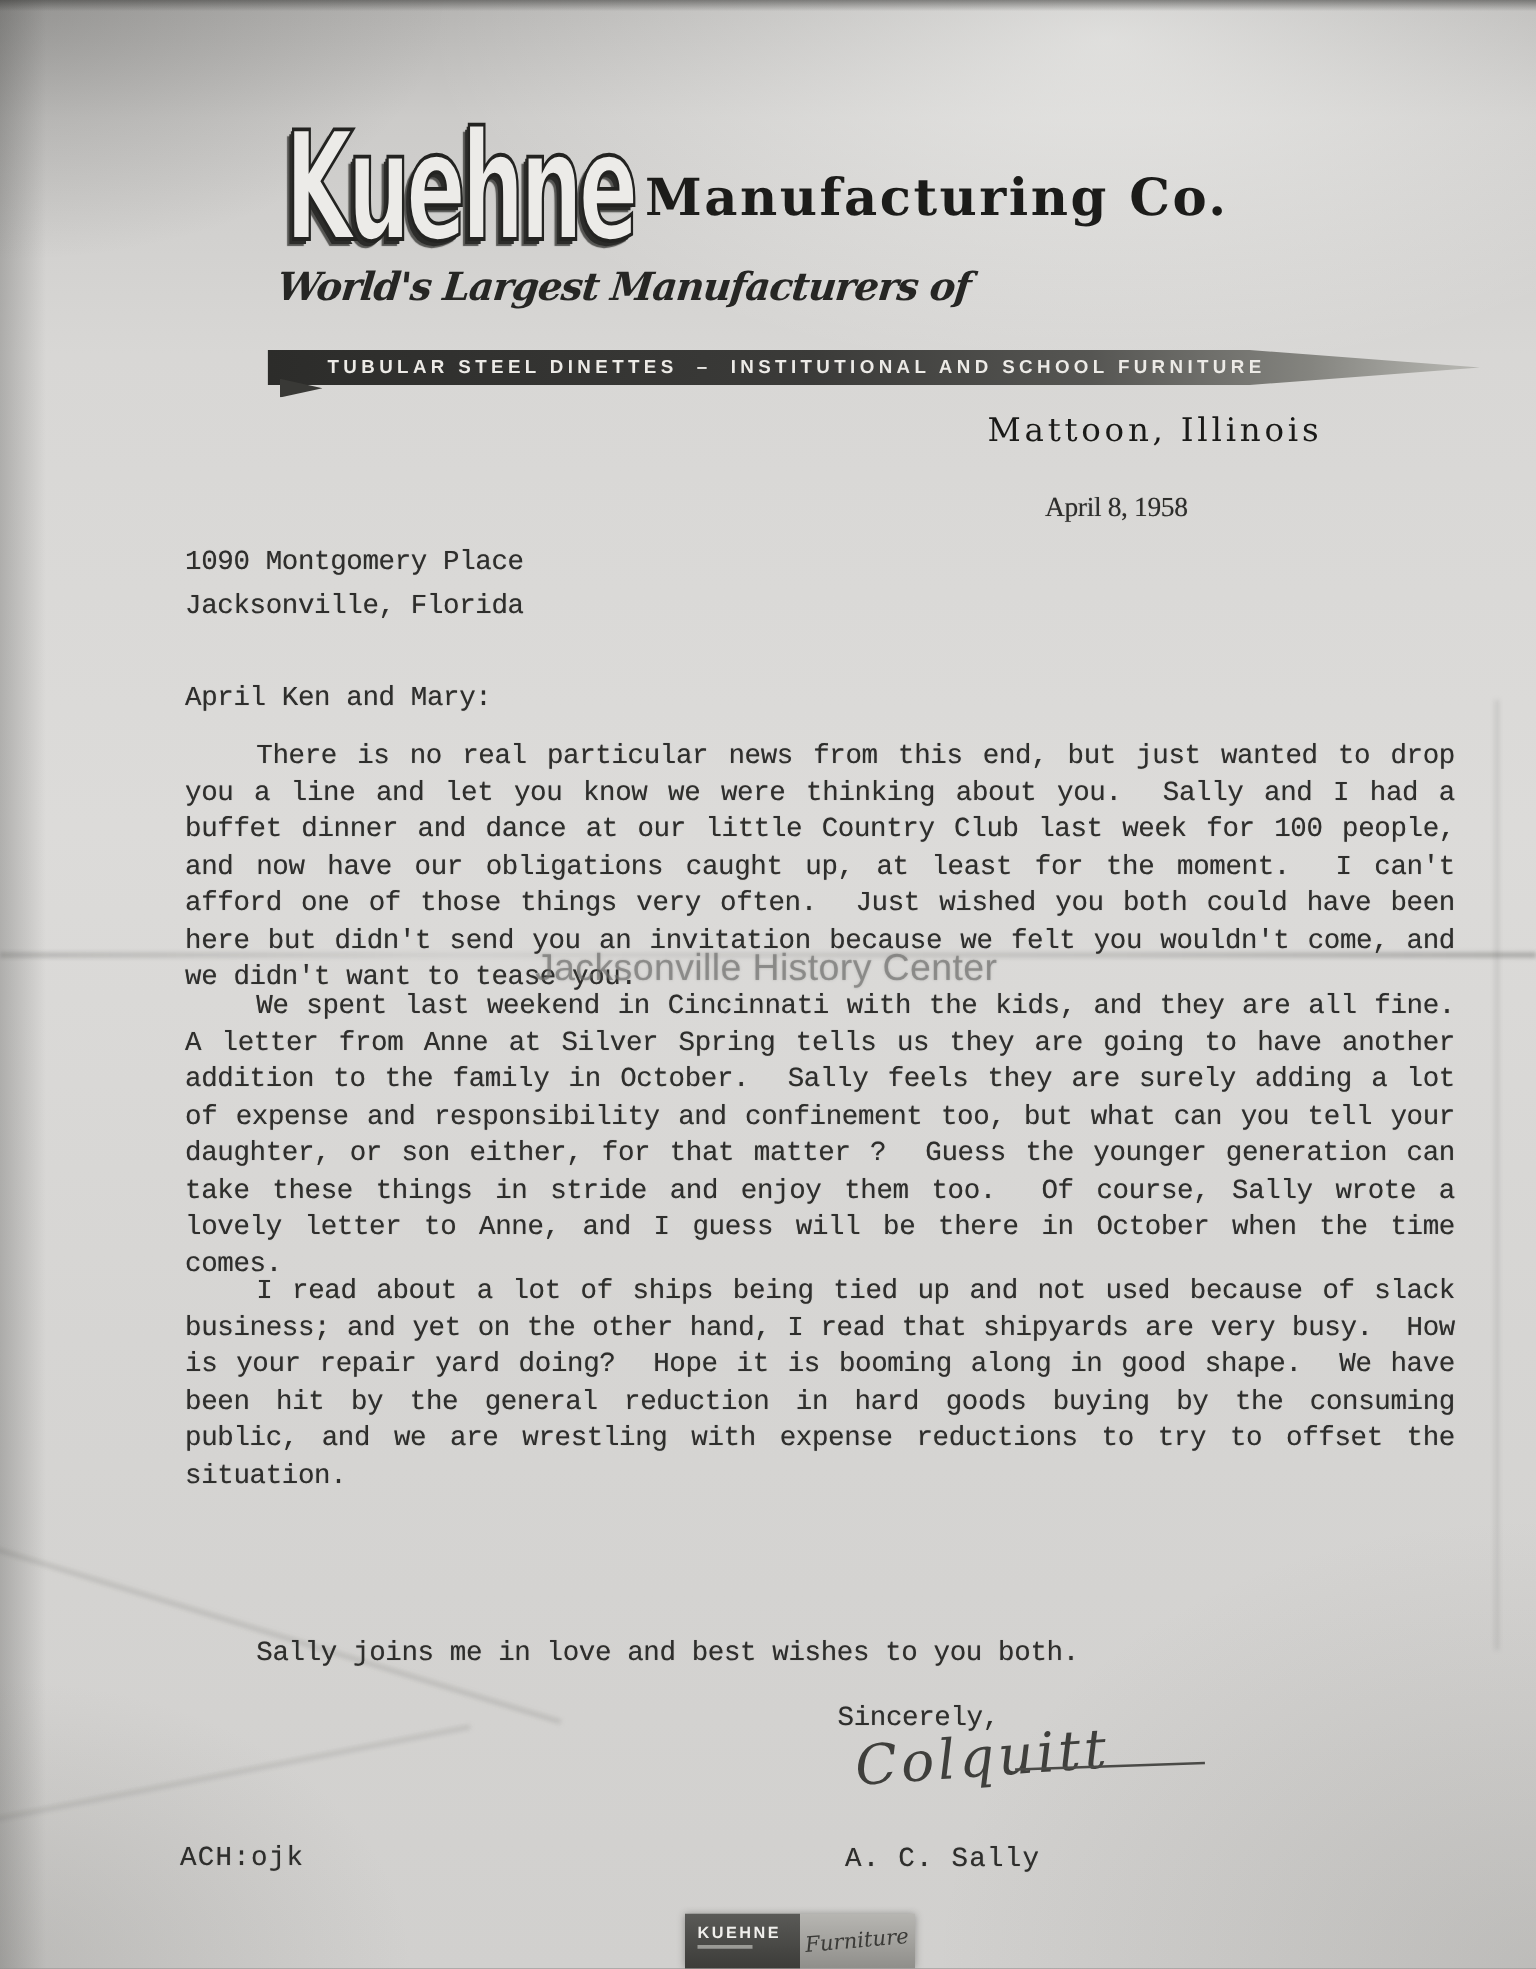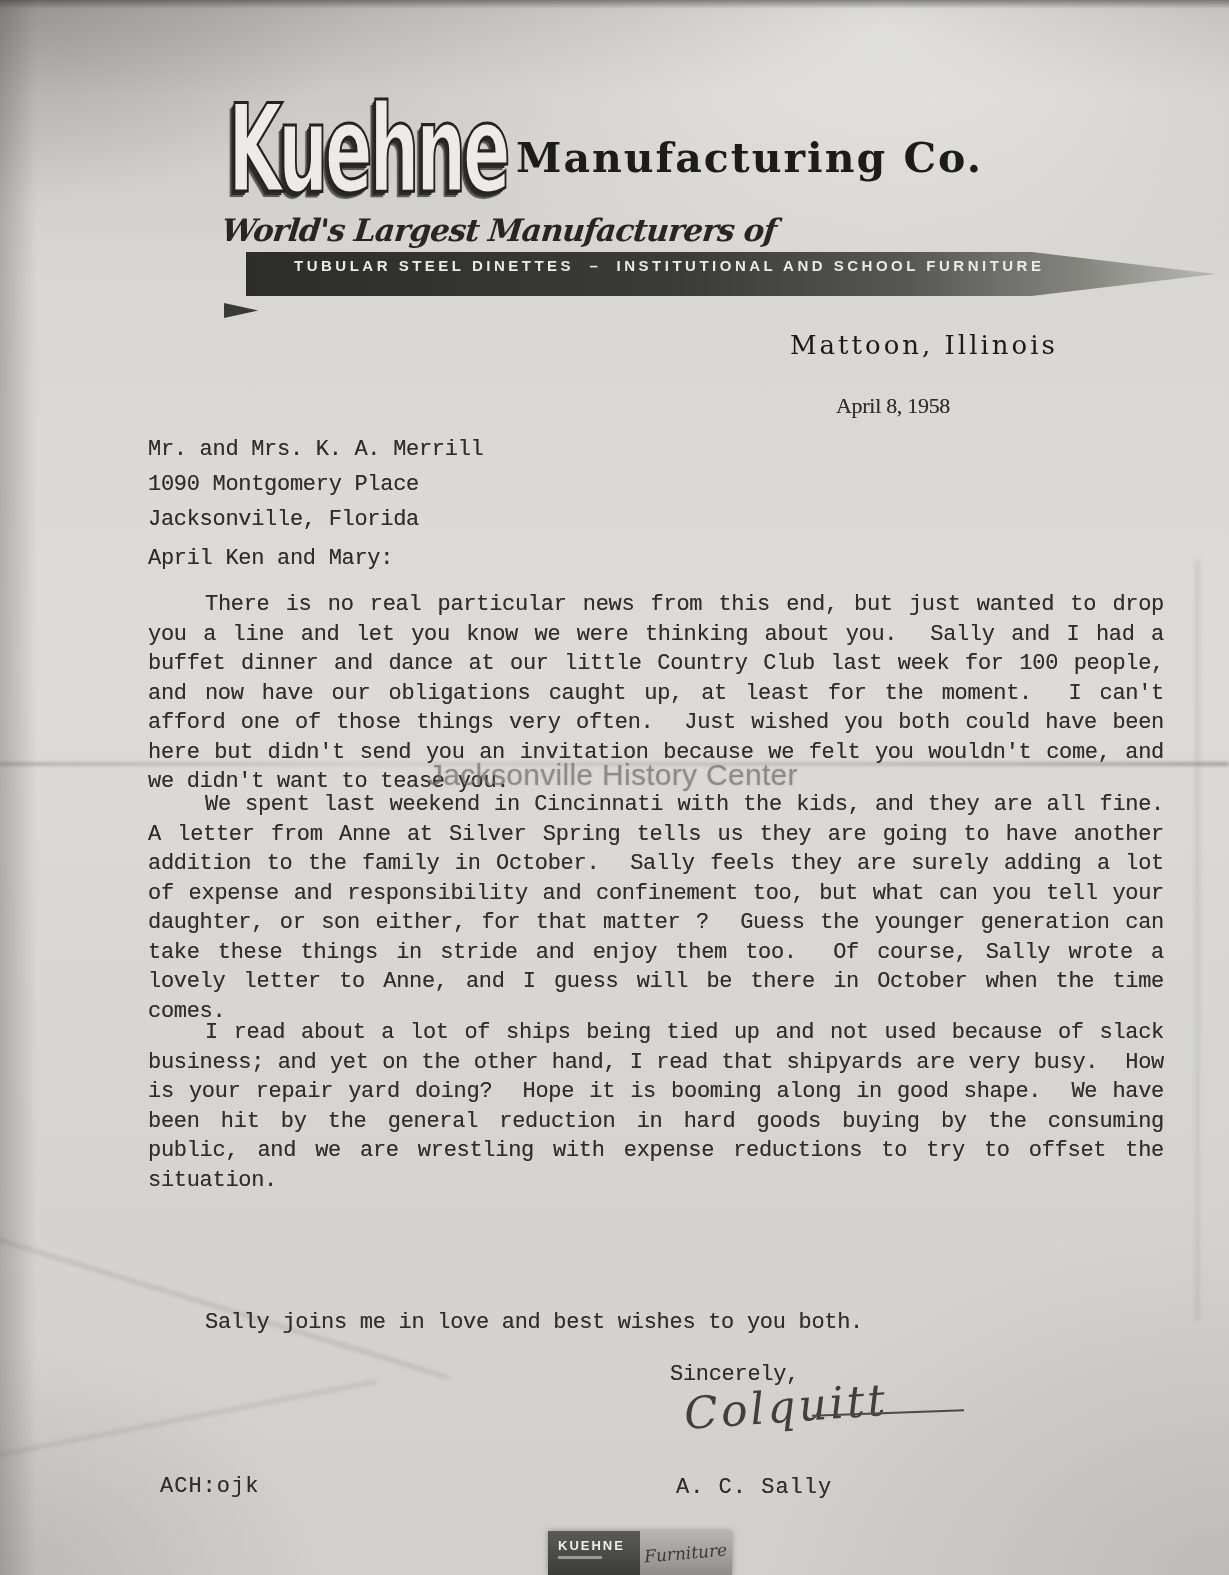--- a/index.html
+++ b/index.html
@@ -49,24 +49,23 @@
     color:#1c1c1a; white-space:nowrap;
   }
   .tagline {
     position:absolute; left:222px; top:212px;
     font-family:"DejaVu Serif", serif;
     font-style:italic; font-weight:bold;
     font-size:31px; letter-spacing:-1px;
     color:#262624; transform:skewX(-6deg); white-space:nowrap;
   }
   .banner {
-    position:absolute; left:214px; top:252px; width:970px; height:44px;
+    position:absolute; left:214px; top:280px; width:970px; height:28px;
     background:linear-gradient(90deg, #2c2c2a, #3b3b39 45%, #565653 68%, #84847f 86%, #b3b3ae 98%);
     clip-path:polygon(0 0, 81% 0, 100% 50%, 81% 100%, 0 100%);
-    margin-left:32px;
   }
   .banner-text {
     font-family:"Liberation Sans", sans-serif;
     font-weight:bold; font-size:15px; letter-spacing:3.5px;
     color:#eceae6; line-height:28px; padding-left:48px;
     white-space:pre;
   }
   .ribbon-fold {
     position:absolute; left:224px; top:303px; width:34px; height:15px;
     background:#393936;
@@ -97,21 +96,21 @@
     text-align:justify;
     white-space:pre-wrap;
   }
   .p1 { top:590px; }
   .p2 { top:790px; }
   .p3 { top:1018px; }
   .p4 { top:1190px; }
   .p5 { top:1308px; white-space:nowrap; text-align:left; }
   .closing { left:670px; top:1362px; }
   .signatory { left:676px; top:1475px; letter-spacing:1px; }
-  .ref-line1 { left:160px; top:1474px; letter-spacing:1px; }
+  .ref-line1 { left:144px; top:1474px; letter-spacing:1px; }
   .ref-line2 { left:160px; top:1591px; letter-spacing:1px;font-family:Liberation Mono, monospace; }
 
   .signature {
     position:absolute; left:686px; top:1388px;
     font-family:"DejaVu Serif", serif;
     font-style:italic; font-size:44px; letter-spacing:3px;
     color:#3f3f3c;
     transform:rotate(-4deg);
     transform-origin:left bottom;
     white-space:nowrap;
@@ -172,21 +171,20 @@
   <div class="tagline">World's Largest Manufacturers of</div>
   <div class="banner">
     <div class="banner-text">TUBULAR STEEL DINETTES  –  INSTITUTIONAL AND SCHOOL FURNITURE</div>
   </div>
   <div class="ribbon-fold"></div>
   <div class="city">Mattoon, Illinois</div>
 
   <div class="type date">April 8, 1958</div>
 
   <div class="type recipient">
-    <div>Mr. and Mrs. K. A. Merrill</div>
     <div>1090 Montgomery Place</div>
     <div>Jacksonville, Florida</div>
   </div>
 
   <div class="type salutation">April Ken and Mary:</div>
 
   <div class="type para p1">There is no real particular news from this end, but just wanted to drop you a line and let you know we were thinking about you.  Sally and I had a buffet dinner and dance at our little Country Club last week for 100 people, and now have our obligations caught up, at least for the moment.  I can't afford one of those things very often.  Just wished you both could have been here but didn't send you an invitation because we felt you wouldn't come, and we didn't want to tease you.</div>
   <div class="type para p2">We spent last weekend in Cincinnati with the kids, and they are all fine.  A letter from Anne at Silver Spring tells us they are going to have another addition to the family in October.  Sally feels they are surely adding a lot of expense and responsibility and confinement too, but what can you tell your daughter, or son either, for that matter ?  Guess the younger generation can take these things in stride and enjoy them too.  Of course, Sally wrote a lovely letter to Anne, and I guess will be there in October when the time comes.</div>
   <div class="type para p3">I read about a lot of ships being tied up and not used because of slack business; and yet on the other hand, I read that shipyards are very busy.  How is your repair yard doing?  Hope it is booming along in good shape.  We have been hit by the general reduction in hard goods buying by the consuming public, and we are wrestling with expense reductions to try to offset the situation.</div>
   <div class="type para p5">Sally joins me in love and best wishes to you both.</div>

